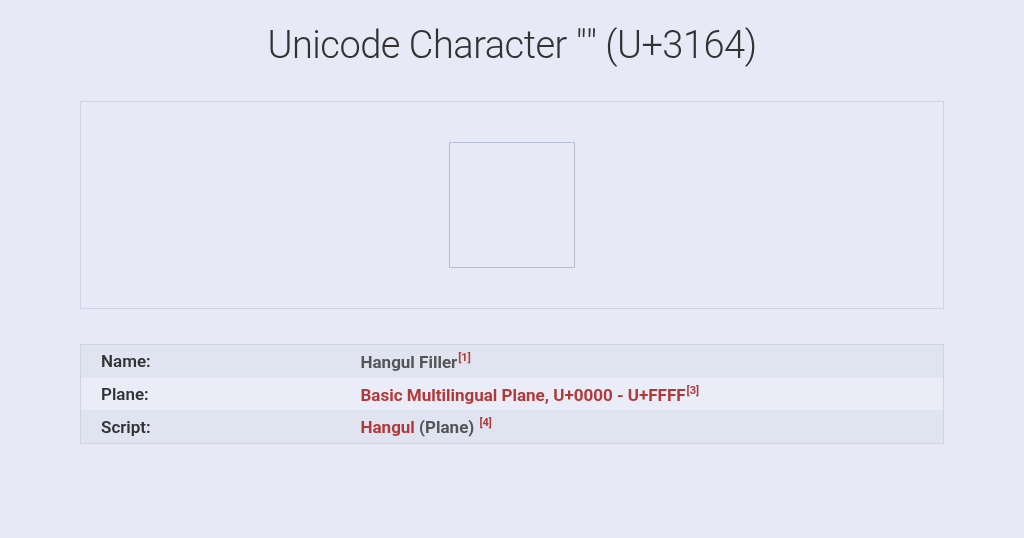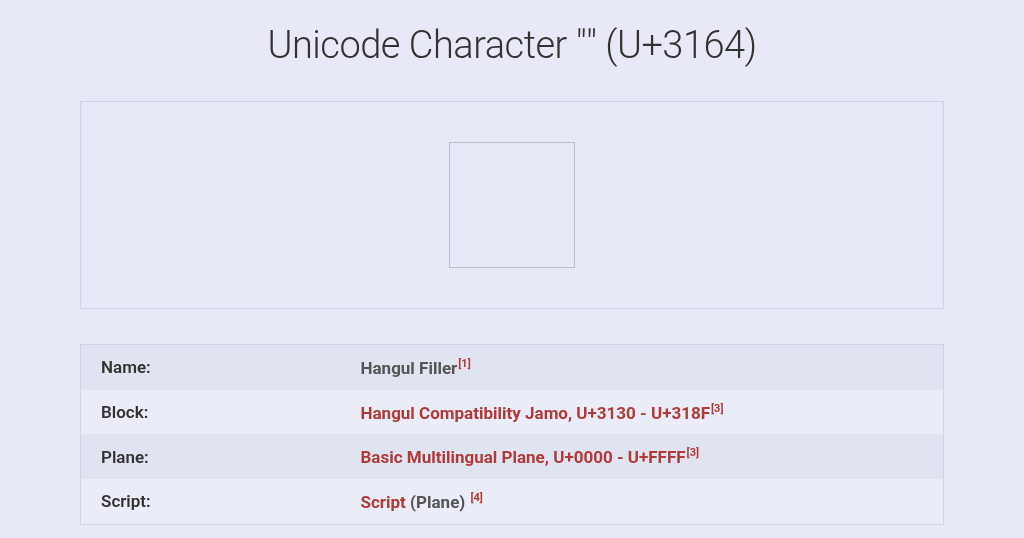--- a/index.html
+++ b/index.html
@@ -51,21 +51,21 @@
       border-collapse: collapse;
       border: 1px solid #cfd4e5;
     }
     .info-table tr:nth-child(odd) {
       background-color: #e0e4f0;
     }
     .info-table tr:nth-child(even) {
       background-color: #eaedf7;
     }
     .info-table td {
-      padding: 12px 20px;
+      padding: 6px 20px;
       font-size: 17px;
       vertical-align: middle;
     }
     .info-table td:first-child {
       width: 260px;
       font-weight: 600;
       color: #333;
     }
     .info-table td:last-child {
       color: #555;
@@ -96,32 +96,26 @@
 
   <table class="info-table">
     <tbody>
         <tr>
       <td>Name:</td>
       <td>
         <span class="plain-text">Hangul Filler</span><span class="ref-sup">[1]</span>
       </td>
     </tr>
     <tr>
-      <td>Block:</td>
-      <td>
-        <span class="link-text">Hangul Compatibility Jamo, U+3130 - U+318F</span><span class="ref-sup">[3]</span>
-      </td>
-    </tr>
-    <tr>
       <td>Plane:</td>
       <td>
         <span class="link-text">Basic Multilingual Plane, U+0000 - U+FFFF</span><span class="ref-sup">[3]</span>
       </td>
     </tr>
     <tr>
       <td>Script:</td>
       <td>
-        <span class="link-text">Script</span><span class="plain-text"> (Plane) </span><span class="ref-sup">[4]</span>
+        <span class="link-text">Hangul</span><span class="plain-text"> (Plane) </span><span class="ref-sup">[4]</span>
       </td>
     </tr>
   </tbody>
     </table>
 </div>
 
 </body></html>

